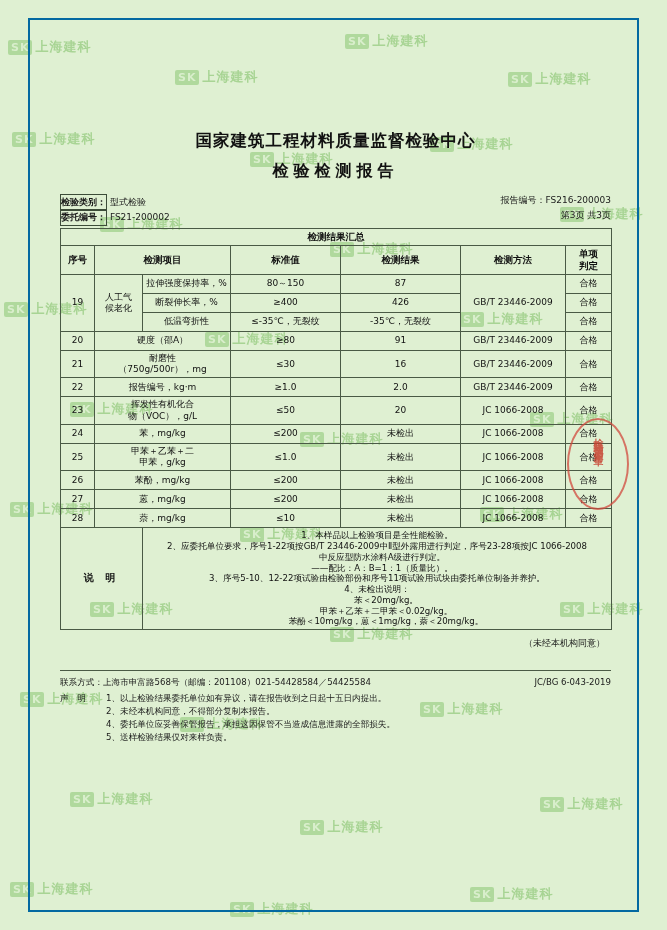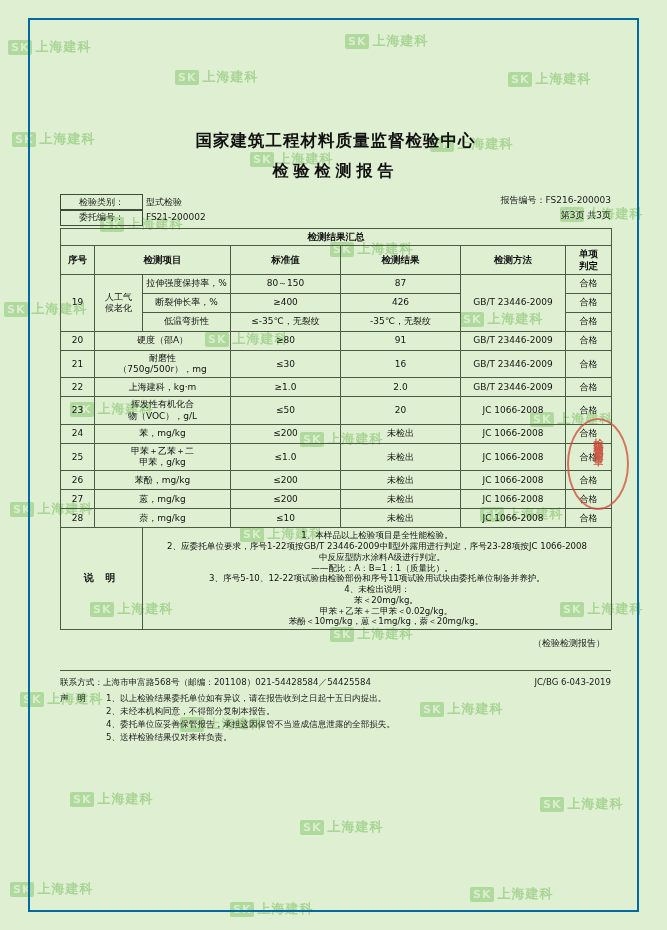--- a/index.html
+++ b/index.html
@@ -77,23 +77,23 @@
     position: relative;
     height: 34px;
     font-size: 9px;
   }
   .meta .l1 { position: absolute; left: 0; top: 0; }
   .meta .l2 { position: absolute; left: 0; top: 15px; }
   .meta .r1 { position: absolute; right: 0; top: 0; }
   .meta .r2 { position: absolute; right: 0; top: 15px; text-align: center; }
   .boxed {
     border: 1px solid #3c4c38;
-    padding: 1px 18px;
+    padding: 1px 0;
     display: inline-block;
-    font-weight: normal;
+    font-weight: bold;
   }
   table.main {
     border-collapse: collapse;
     width: 551px;
     font-size: 9px;
     table-layout: fixed;
   }
   table.main td, table.main th {
     border: 1px solid #4a5a45;
     padding: 2px 3px;
@@ -319,21 +319,21 @@
           <td>21</td>
           <td colspan="2" class="sub-item">耐磨性<br>（750g/500r），mg</td>
           <td>≤30</td>
           <td>16</td>
           <td>GB/T 23446-2009</td>
           <td>合格</td>
         </tr>
 
         <tr class="rowh">
           <td>22</td>
-          <td colspan="2" class="sub-item">上海建科，kg·m</td>
+          <td colspan="2" class="sub-item">报告编号，kg·m</td>
           <td>≥1.0</td>
           <td>2.0</td>
           <td>GB/T 23446-2009</td>
           <td>合格</td>
         </tr>
 
         <tr style="height:26px">
           <td>23</td>
           <td colspan="2" class="sub-item">挥发性有机化合<br>物（VOC），g/L</td>
           <td>≤50</td>
@@ -397,21 +397,21 @@
             <div>3、序号5-10、12-22项试验由检验部份和序号11项试验用试块由委托单位制备并养护。</div>
             <div>4、未检出说明：</div>
             <div class="indent2">苯＜20mg/kg。</div>
             <div class="indent2">甲苯＋乙苯＋二甲苯＜0.02g/kg。</div>
             <div class="indent2">苯酚＜10mg/kg，蒽＜1mg/kg，萘＜20mg/kg。</div>
           </td>
         </tr>
       </tbody>
     </table>
 
-    <div class="endline">（检验检测报告）</div>
+    <div class="endline">（未经本机构同意）</div>
 
     <div class="footer">
       <div class="contact">联系方式：上海市申富路568号（邮编：201108）021-54428584／54425584</div>
       <div class="code">JC/BG 6-043-2019</div>
       <div class="decl">
         <div class="lbl">声 明</div>
         <ol>
           <li>1、以上检验结果委托单位如有异议，请在报告收到之日起十五日内提出。</li>
           <li>2、未经本机构同意，不得部分复制本报告。</li>
           <li>4、委托单位应妥善保管报告，承担这因保管不当造成信息泄露的全部损失。</li>

